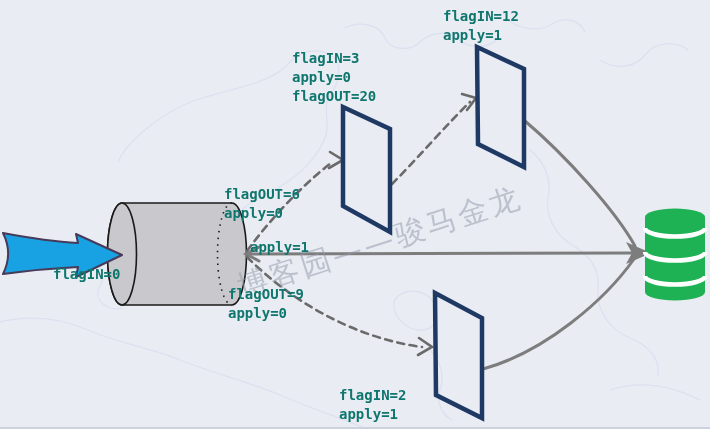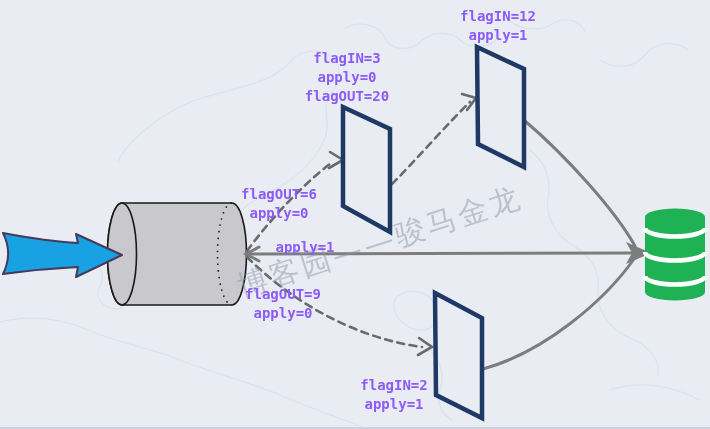--- a/index.html
+++ b/index.html
@@ -7,25 +7,25 @@
     position:relative;
     width:710px;height:429px;
     background:#e9ecf3;
     overflow:hidden;
     font-family:"DejaVu Sans Mono","Liberation Mono",monospace;
   }
   #shapes{position:absolute;left:0;top:0;}
   .lbl{
     position:absolute;
     width:110px;
-    text-align:center;
+    text-align:left;
     font-weight:bold;
     font-size:14px;
     line-height:19px;
-    color:#8b5cf6;
+    color:#0f766e;
     letter-spacing:0px;
     z-index:5;
     white-space:nowrap;
   }
   .lbl span{display:block;}
   #watermark{
     position:absolute;
     left:215px;top:222px;
     width:330px;
     text-align:center;
@@ -120,25 +120,28 @@
 
   <div class="lbl" style="left:224px;top:185px;">
     <span>flagOUT=6</span>
     <span>apply=0</span>
   </div>
 
   <div class="lbl" style="left:250px;top:238px;">
     <span>apply=1</span>
   </div>
 
+  <div class="lbl" style="left:53px;top:265px;">
+    <span>flagIN=0</span>
+  </div>
 
   <div class="lbl" style="left:228px;top:285px;">
     <span>flagOUT=9</span>
     <span>apply=0</span>
   </div>
 
-  <div class="lbl" style="left:339px;top:376px;">
+  <div class="lbl" style="left:339px;top:386px;">
     <span>flagIN=2</span>
     <span>apply=1</span>
   </div>
 
   <div id="bottom-edge"></div>
 </div>
 
 </body></html>

